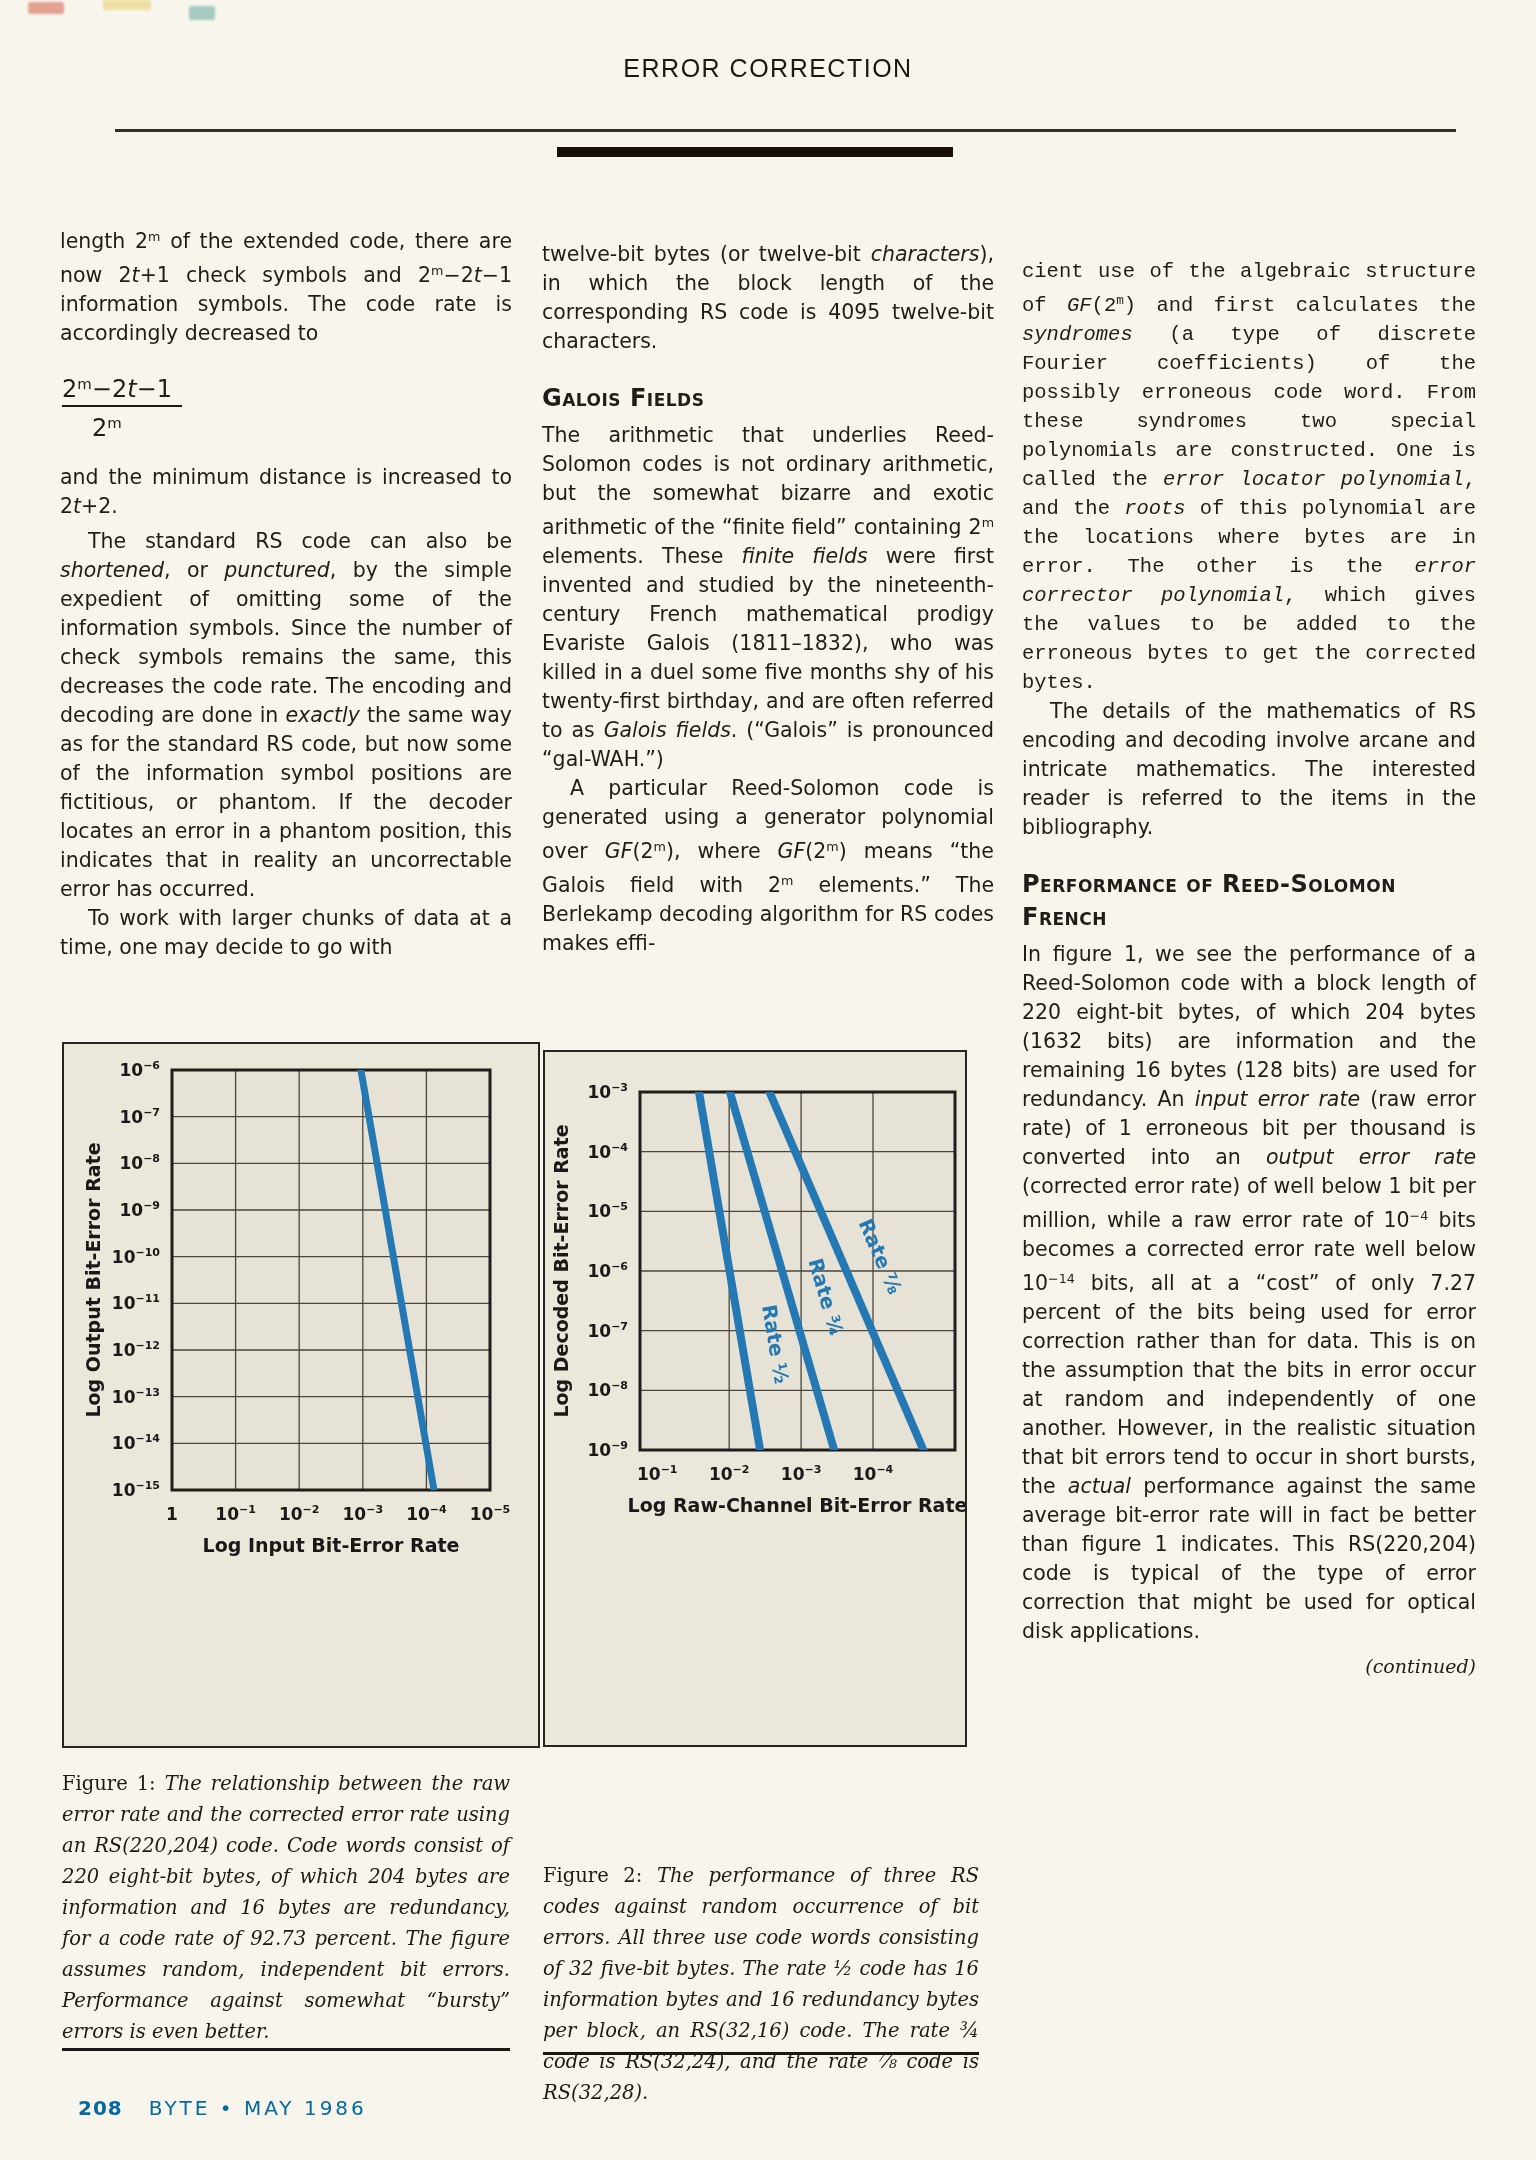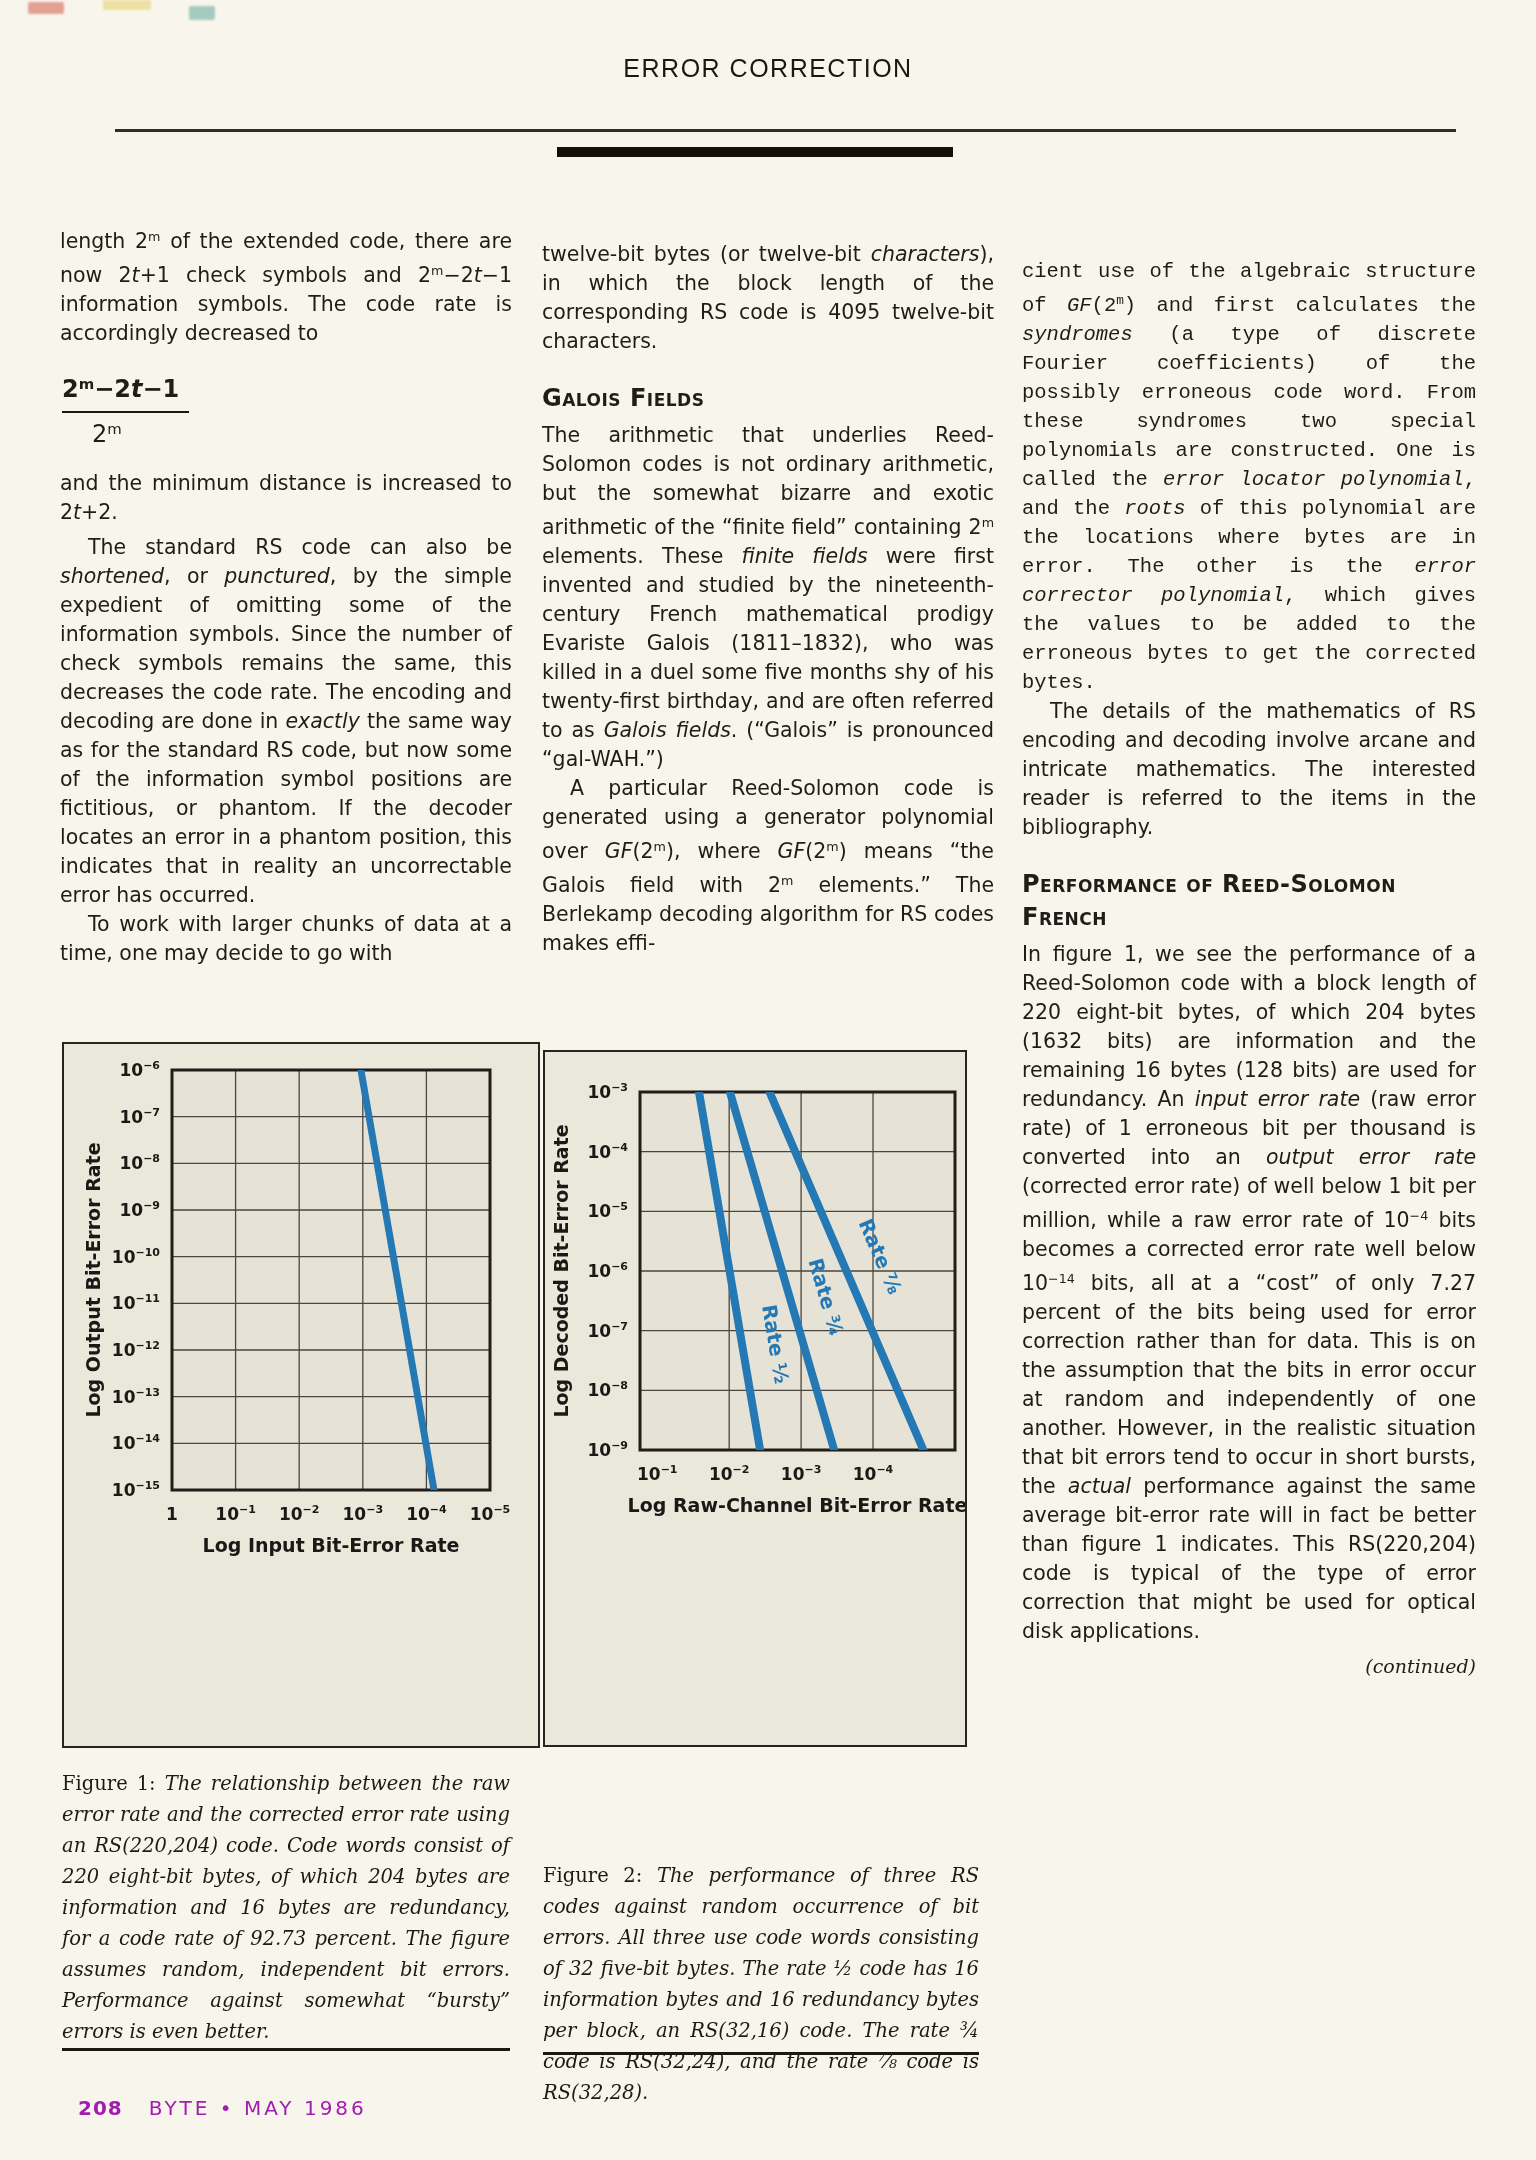--- a/index.html
+++ b/index.html
@@ -27,21 +27,21 @@
   .col p.indent{text-indent:28px;}
   .col p + p{margin-top:0;}
   .i{font-style:italic;}
   .sup{font-size:.62em;vertical-align:.55em;letter-spacing:0;}
   .rm{font-style:normal;}
   .col1{left:60px;top:222px;}
   .col2{left:542px;top:240px;}
   .col3{left:1022px;top:225px;width:454px;}
   
   .formula{margin:26px 0 20px 2px;font-size:24px;line-height:1.25;}
-  .formula .num{display:inline-block;border-bottom:2.5px solid #1b1713;padding:0 10px 7px 0;font-weight:bold;}
+  .formula .num{display:inline-block;border-bottom:2.5px solid #1b1713;padding:0 10px 1px 0;}
   .formula .den{display:block;padding:6px 0 0 30px;}
   
   .sec-heading{
     font-variant:small-caps;font-weight:bold;font-size:24px;line-height:33px;
     letter-spacing:.5px;margin:26px 0 6px 0;text-align:left;
   }
   
   .pullquote{margin:6px 0 0 0;}
   .pq-line{
     font-family:"DejaVu Serif",serif;font-style:italic;font-size:33px;line-height:42px;
@@ -63,21 +63,21 @@
   .caption{
     position:absolute;font-family:"DejaVu Serif",serif;font-style:italic;
     font-size:19.5px;line-height:31px;text-align:justify;color:#1d1a16;
   }
   .cap1{left:62px;top:1768px;width:448px;}
   .cap2{left:543px;top:1860px;width:436px;}
   .cap-rule{position:absolute;height:2.5px;background:#1b1713;}
   .cap-rule1{left:62px;top:2048px;width:448px;}
   .cap-rule2{left:543px;top:2052px;width:436px;}
   
-  .footer{position:absolute;left:78px;top:2096px;font-size:20px;color:#a21caf;}
+  .footer{position:absolute;left:78px;top:2096px;font-size:20px;color:#0369a1;}
   .footer .pagenum{font-weight:bold;margin-right:26px;letter-spacing:1px;}
   .footer .mag{letter-spacing:3px;}
 </style>
 </head>
 <body>
 
 <div class="mark mark-red"></div>
 <div class="mark mark-yellow"></div>
 <div class="mark mark-teal"></div>
 

